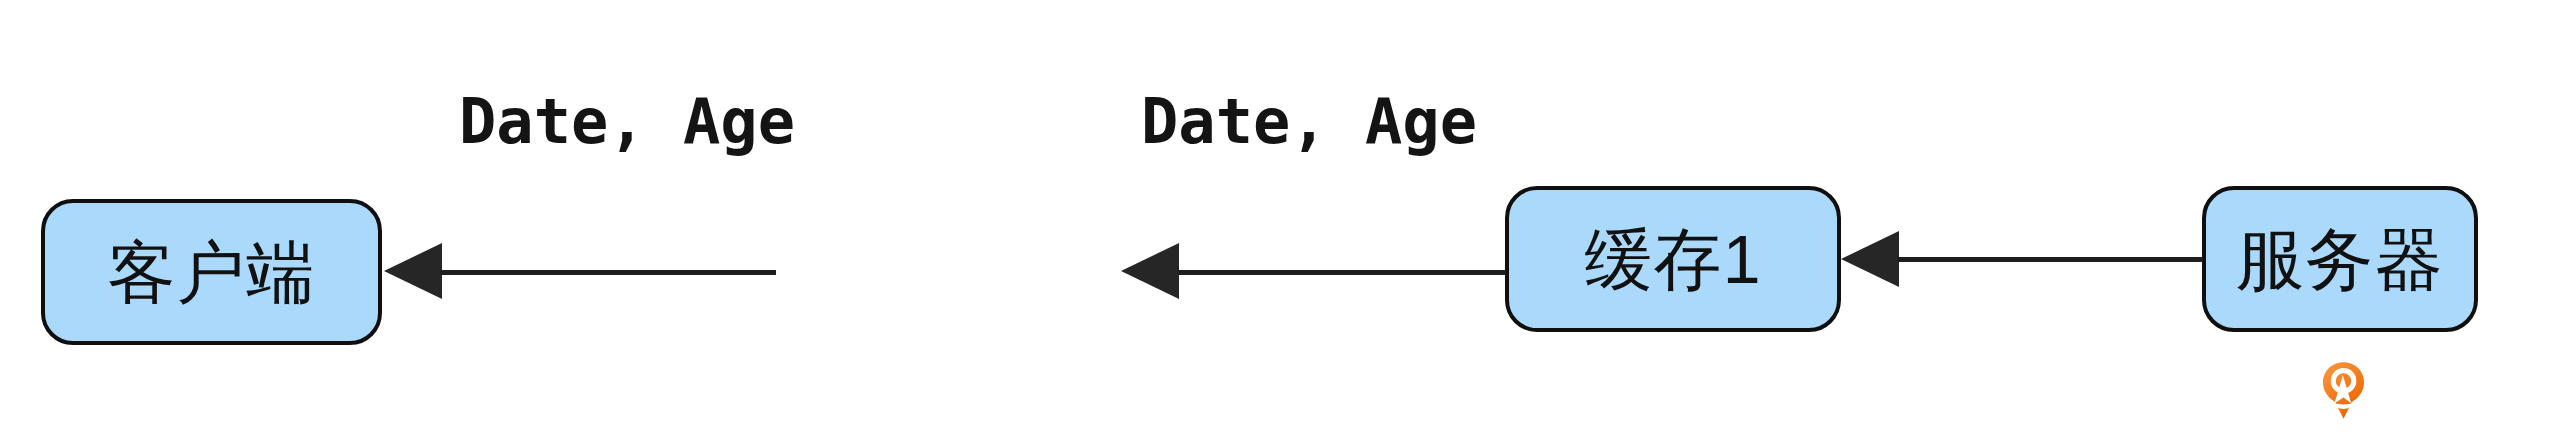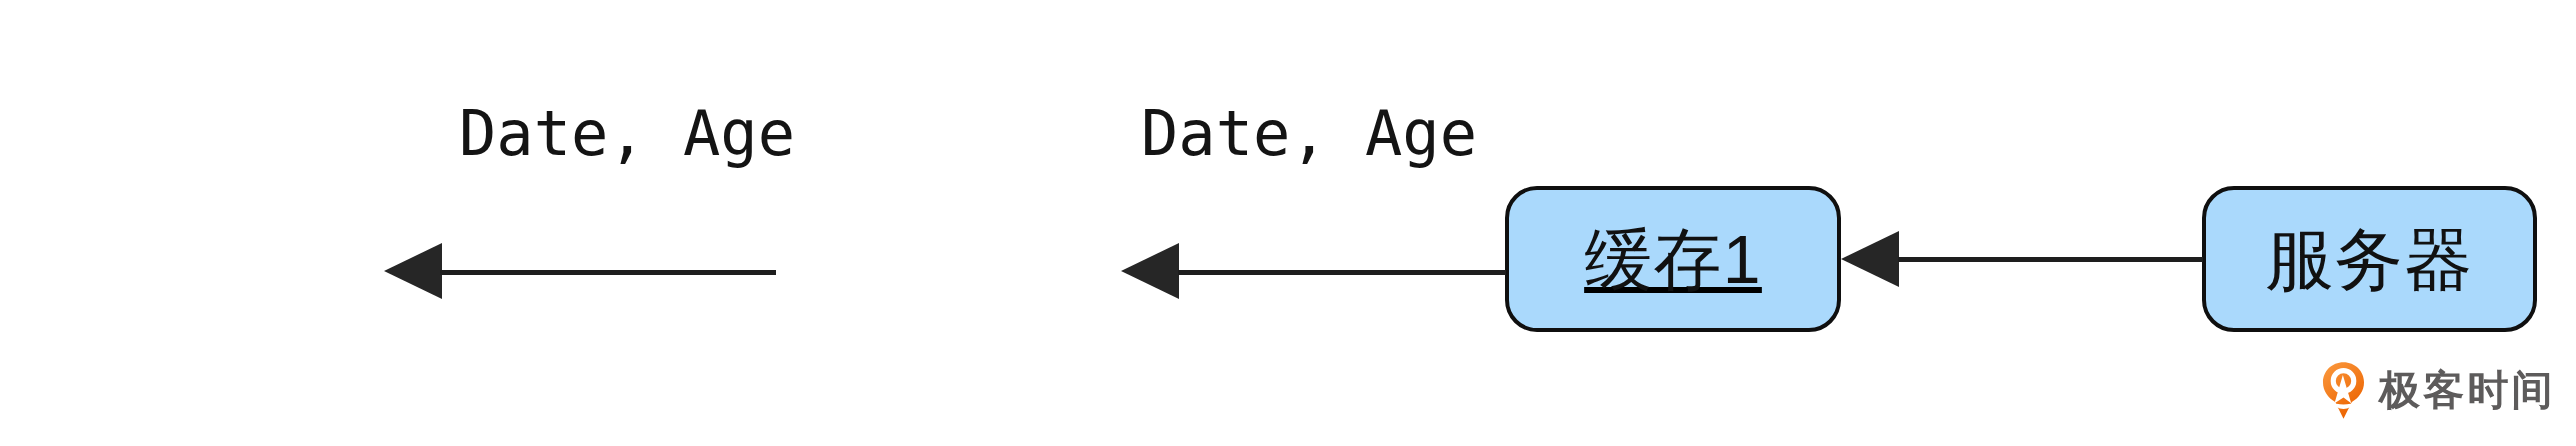--- a/index.html
+++ b/index.html
@@ -31,22 +31,22 @@
   .node-label {
     color: #111111;
     font-size: 68px;
     font-weight: 500;
     letter-spacing: 1.3px;
     line-height: 1;
     white-space: nowrap;
   }
   #node-client { left: 41px;   top: 199px; width: 341px; }
   #node-cache2 { left: 775px; top: 199px; width: 345px; }
-  #node-cache1 { left: 1505px; top: 186px; width: 336px; text-decoration: underline; }
-  #node-server { left: 2202px; top: 186px; width: 335px; }
+  #node-cache1 { left: 1505px; top: 186px; width: 336px; }
+  #node-server { left: 2202px; top: 186px; width: 276px; }
 
   
   .arrow-line {
     position: absolute;
     height: 4.5px;
     background: #1e1e1e;
   }
   .arrow-head {
     position: absolute;
     width: 0;
@@ -62,24 +62,23 @@
   #arrow3-head { left: 1841px; top: 231px; }
   #arrow3-line { left: 1898px; top: 257px; width: 305px; }
 
   
   .edge-label {
     position: absolute;
     transform: translateX(-50%);
     color: #141414;
     font-family: "DejaVu Sans Mono", monospace;
     font-size: 62px;
-    font-weight: 400;
+    font-weight: 700;
     line-height: 1;
     white-space: nowrap;
-    margin-top: 12px;
   }
   #edge-label-1 { left: 627px;  top: 91px; }
   #edge-label-2 { left: 1309px; top: 91px; }
   #edge-label-3 { left: 2050px; top: 100px; }
 
   
   .watermark {
     position: absolute;
     left: 2321px;
     top: 361px;
@@ -102,20 +101,23 @@
   }
 </style>
 </head>
 <body>
 
 <div class="canvas">
 
   <div class="edge-label" id="edge-label-1">Date, Age</div>
   <div class="edge-label" id="edge-label-2">Date, Age</div>
 
+  <div class="node" id="node-client">
+    <span class="node-label">客户端</span>
+  </div>
   <div class="node" id="node-cache1">
     <span class="node-label">缓存1</span>
   </div>
   <div class="node" id="node-server">
     <span class="node-label">服务器</span>
   </div>
 
   <div class="arrow-head" id="arrow1-head"></div>
   <div class="arrow-line" id="arrow1-line"></div>
 
@@ -131,17 +133,16 @@
         <linearGradient id="og" x1="0" y1="0" x2="0.6" y2="1">
           <stop offset="0" stop-color="#fb9a3f"></stop>
           <stop offset="1" stop-color="#ec6300"></stop>
         </linearGradient>
       </defs>
       <path d="M34,2 C16,2 2,16 2,33 C2,47 10,57 21,64 L34,90 L47,64 C58,57 66,47 66,33 C66,16 52,2 34,2 Z" fill="url(#og)"></path>
       <circle cx="34" cy="31" r="16" fill="none" stroke="#ffffff" stroke-width="8"></circle>
       <polygon points="33,22 20,66 34,57 46,66" fill="#ffffff"></polygon>
       <path d="M12,62 Q34,74 56,62 Q34,88 12,62 Z" fill="#ffffff"></path>
     </svg>
-    <span class="logo-text">极客时间</span>
   </div>
 
 </div>
 
 
 </body></html>

